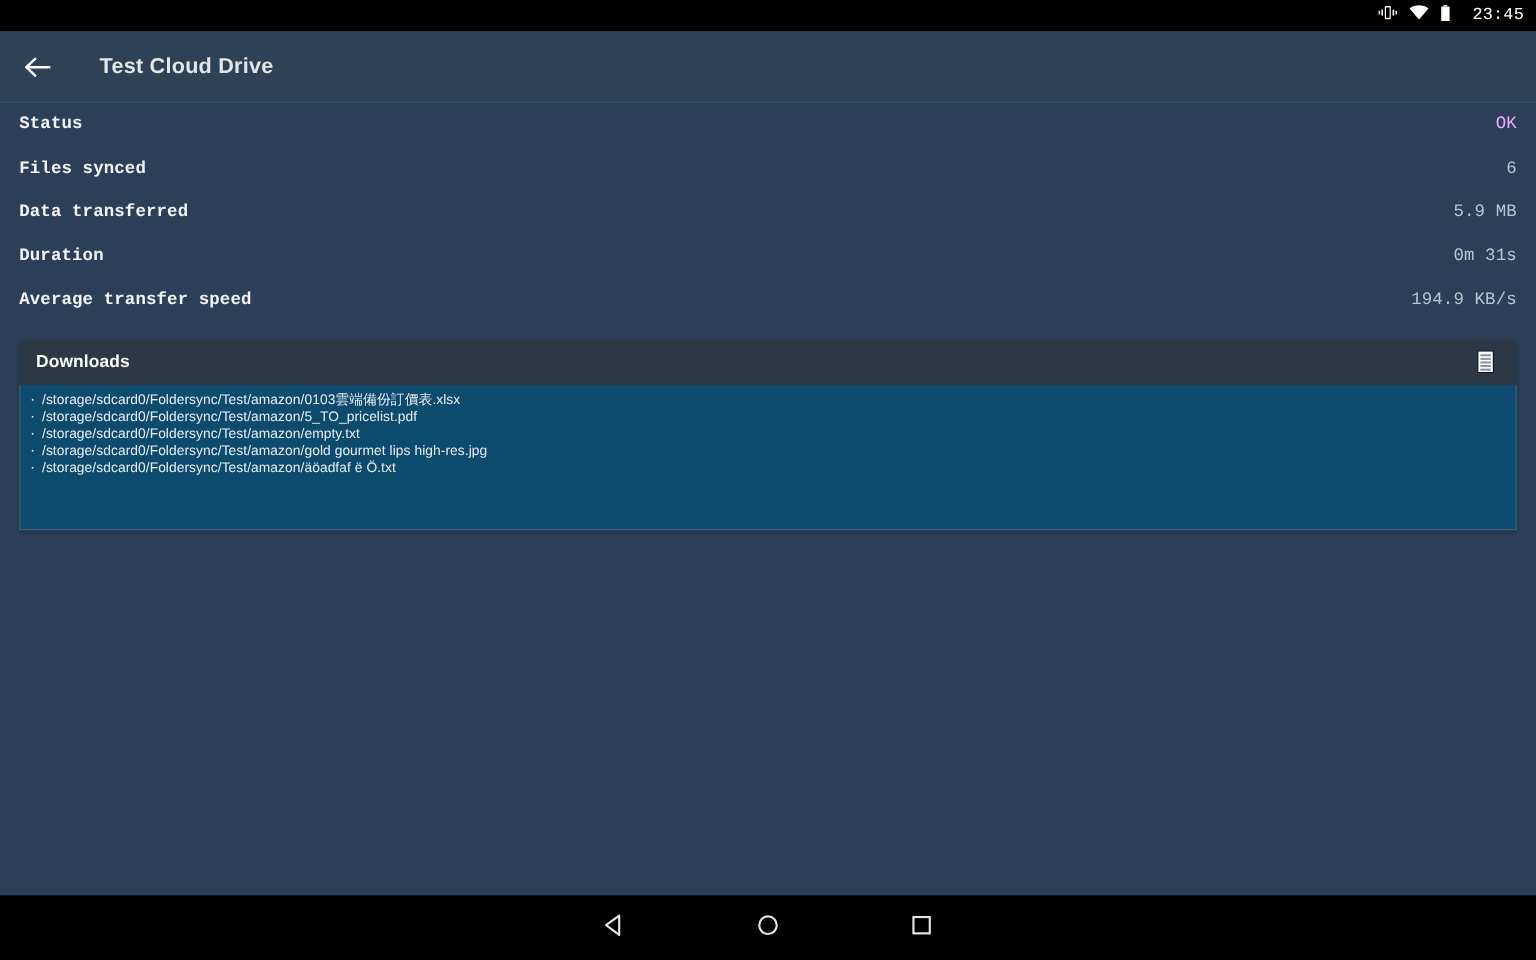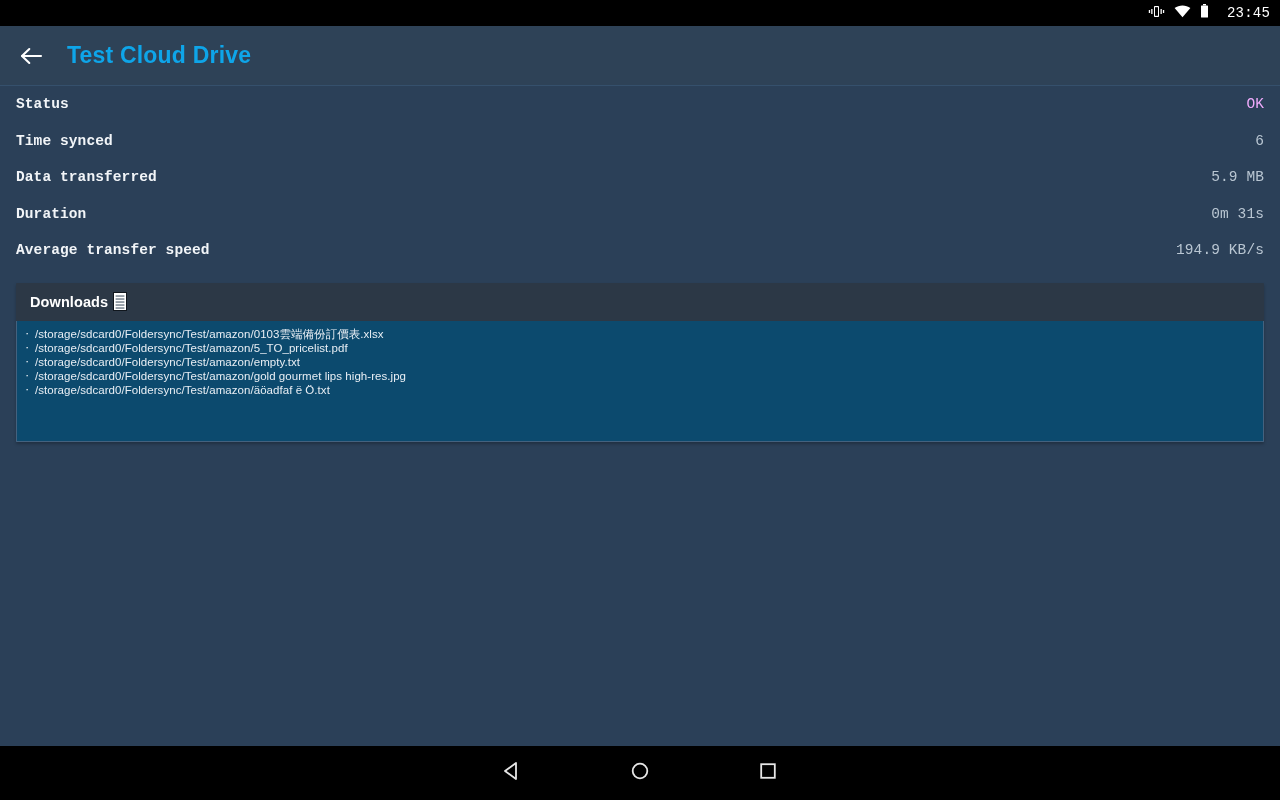--- a/index.html
+++ b/index.html
@@ -63,24 +63,24 @@
   }
   .back-btn {
     width: 30px;
     height: 30px;
     display: flex;
     align-items: center;
     justify-content: center;
     cursor: pointer;
   }
   .toolbar-title {
-    color: #0ea5e9;
-    font-size: 23px;
+    color: #e5e5e5;
+    font-size: 18px;
     font-weight: bold;
-    margin-left: 21px;
+    margin-left: 37px;
     letter-spacing: 0.2px;
     white-space: nowrap;
   }
 
   
   .content {
     flex: 1 1 auto;
     background: #2b4058;
     padding: 0;
     overflow: hidden;
@@ -123,20 +123,21 @@
     margin: 14px 16px 0 16px;
     border-radius: 1px;
     box-shadow: 0 2px 3px rgba(0,0,0,0.25);
     overflow: hidden;
   }
   .card-header {
     background: #2c3846;
     height: 38px;
     display: flex;
     align-items: center;
+    justify-content: space-between;
     padding: 0 14px 0 14px;
     box-sizing: border-box;
   }
   .card-title {
     color: #ffffff;
     font-size: 14.5px;
     font-weight: bold;
     letter-spacing: 0.1px;
   }
   .card-action {
@@ -246,21 +247,21 @@
   <div class="content">
 
     <div class="stat-rows">
 
       <div class="stat-row">
         <span class="stat-label">Status</span>
         <span class="stat-value ok">OK</span>
       </div>
 
       <div class="stat-row">
-        <span class="stat-label">Time synced</span>
+        <span class="stat-label">Files synced</span>
         <span class="stat-value">6</span>
       </div>
 
       <div class="stat-row">
         <span class="stat-label">Data transferred</span>
         <span class="stat-value">5.9 MB</span>
       </div>
 
 
       <div class="stat-row">

